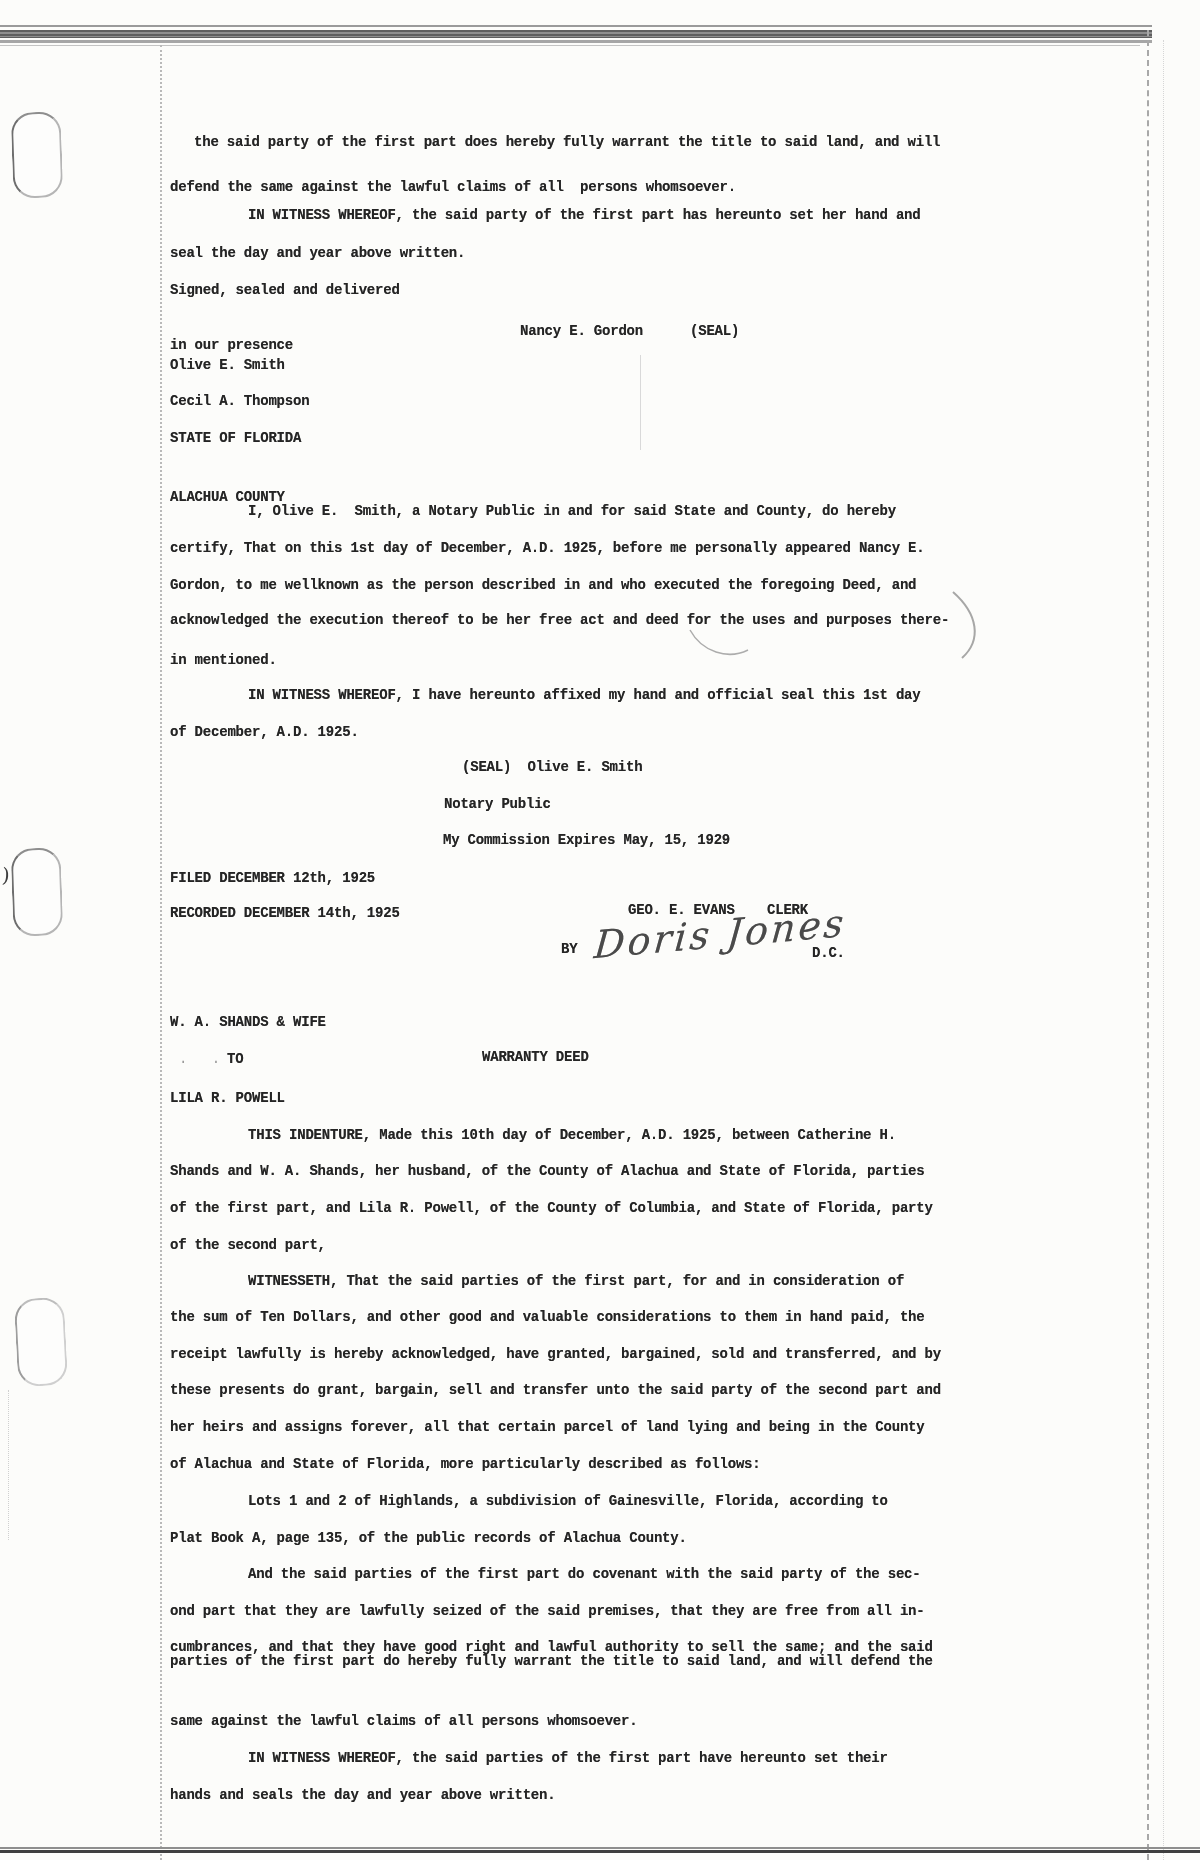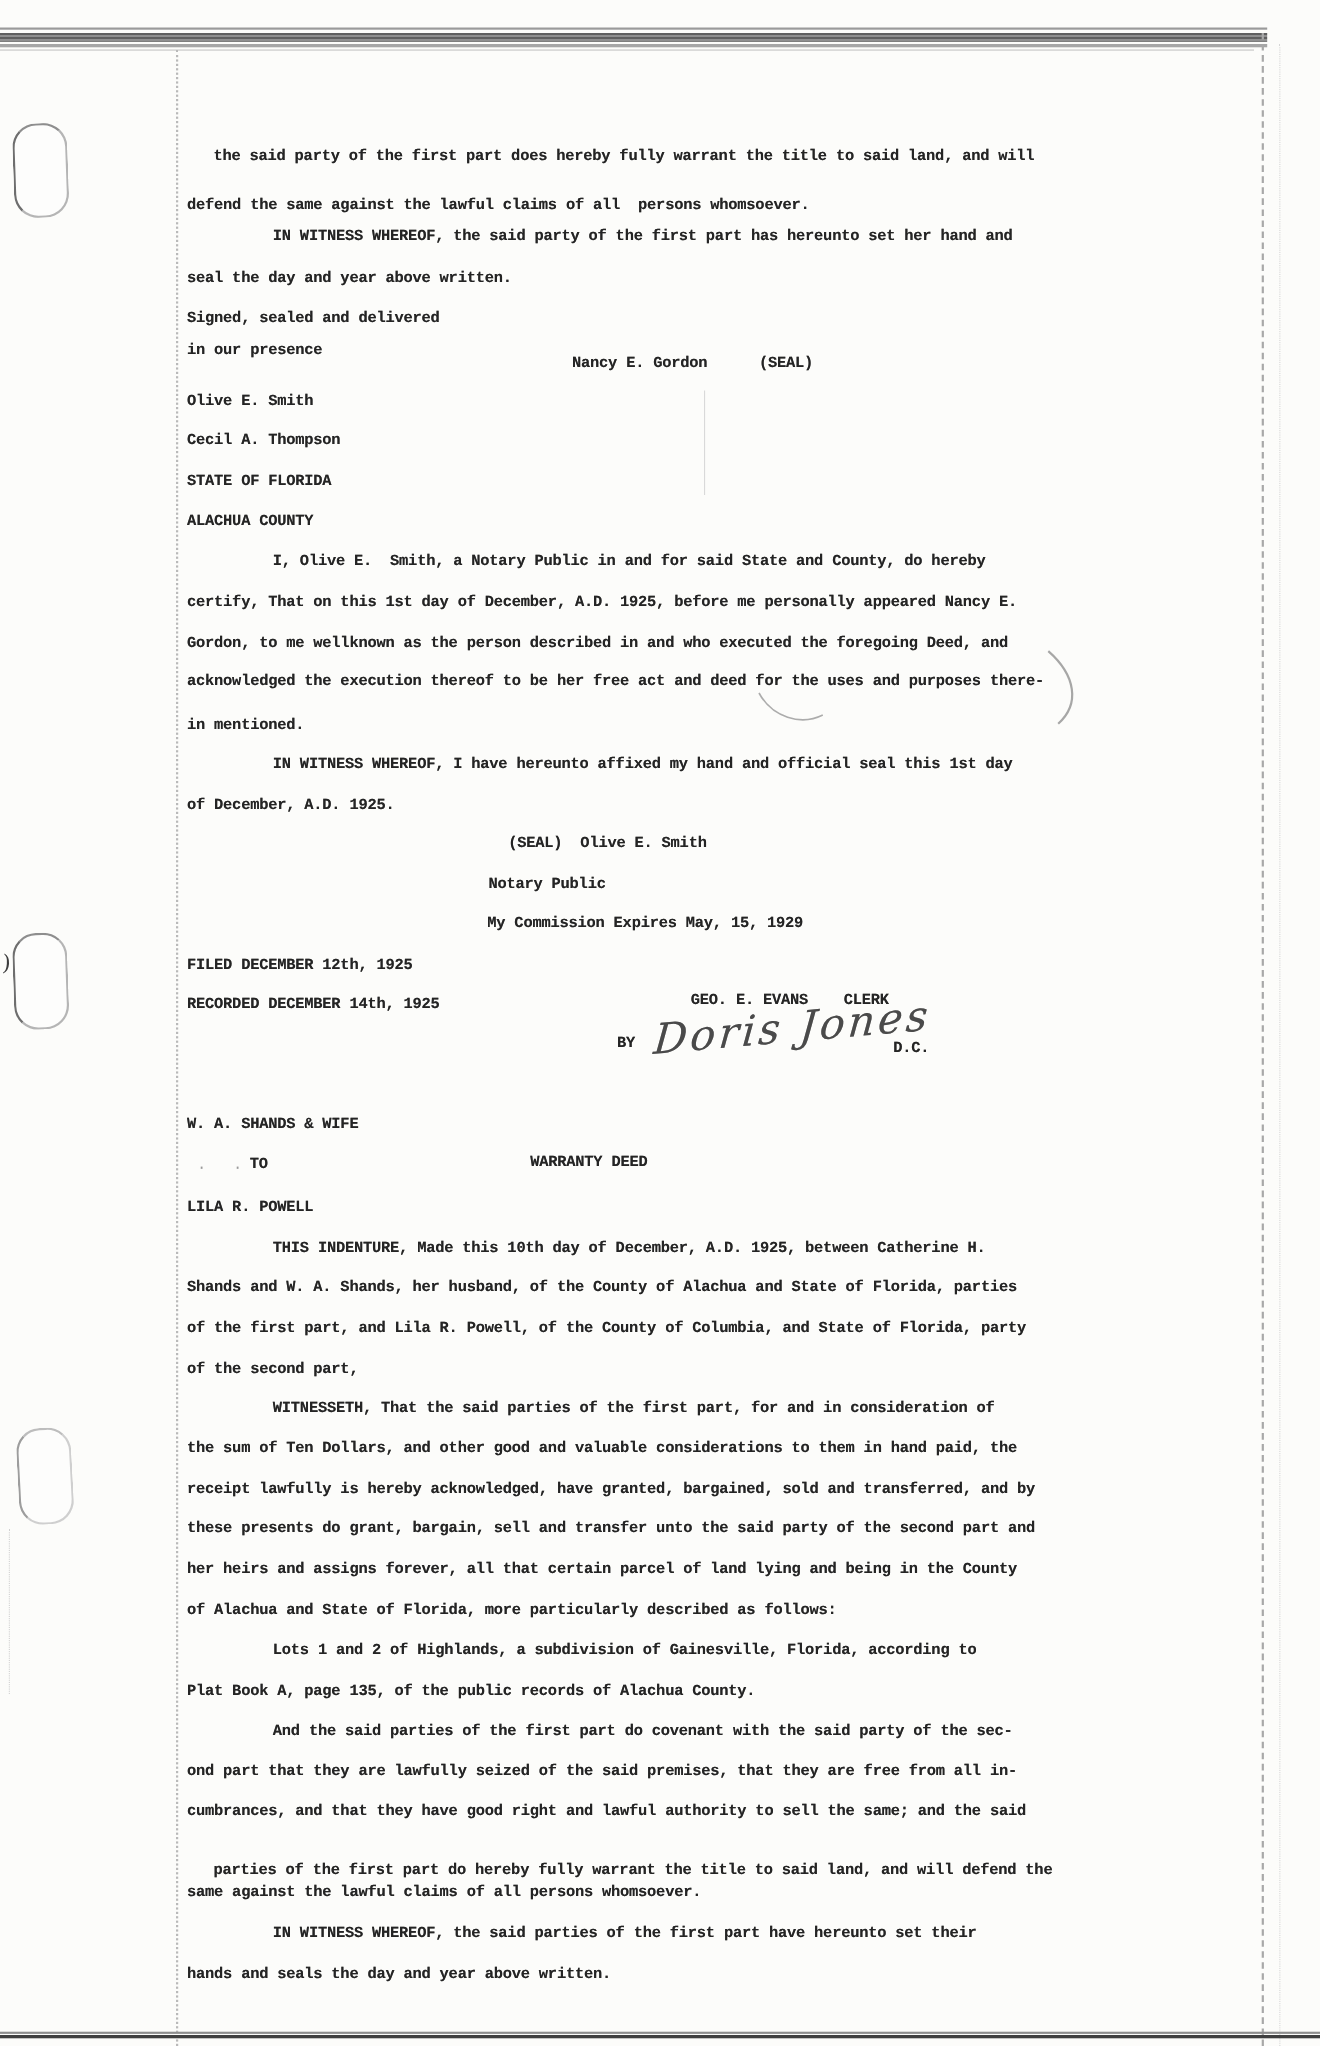--- a/index.html
+++ b/index.html
@@ -66,27 +66,27 @@
     <path d="M 690 630 C 702 652, 728 660, 748 650" fill="none" stroke="#8a8a8a" stroke-width="1.5" opacity="0.7"></path>
     <path d="M 953 592 C 978 614, 982 640, 962 658" fill="none" stroke="#7a7a7a" stroke-width="2" opacity="0.65"></path>
   </svg>
 
   <div id="typed-text-layer">
       <div class="line" style="left: 170px; top: 133px; margin-left: 24px;">the said party of the first part does hereby fully warrant the title to said land, and will</div>
       <div class="line" style="left: 170px; top: 178px; text-align: center;">defend the same against the lawful claims of all  persons whomsoever.</div>
       <div class="line" style="left: 248px; top: 206px;">IN WITNESS WHEREOF, the said party of the first part has hereunto set her hand and</div>
       <div class="line" style="left: 170px; top: 244px;">seal the day and year above written.</div>
       <div class="line" style="left: 170px; top: 281px;">Signed, sealed and delivered</div>
-      <div class="line" style="left: 170px; top: 310px; text-align: center;">in our presence</div>
+      <div class="line" style="left: 170px; top: 336px; text-align: center;">in our presence</div>
       <div class="line" style="left: 520px; top: 322px;">Nancy E. Gordon</div>
       <div class="line" style="left: 690px; top: 322px;">(SEAL)</div>
       <div class="line" style="left: 170px; top: 356px;">Olive E. Smith</div>
       <div class="line" style="left: 170px; top: 392px;">Cecil A. Thompson</div>
       <div class="line" style="left: 170px; top: 429px;">STATE OF FLORIDA</div>
-      <div class="line" style="left: 170px; top: 465px;">ALACHUA COUNTY</div>
+      <div class="line" style="left: 170px; top: 488px;">ALACHUA COUNTY</div>
       <div class="line" style="left: 248px; top: 502px;">I, Olive E.  Smith, a Notary Public in and for said State and County, do hereby</div>
       <div class="line" style="left: 170px; top: 539px;">certify, That on this 1st day of December, A.D. 1925, before me personally appeared Nancy E.</div>
       <div class="line" style="left: 170px; top: 576px;">Gordon, to me wellknown as the person described in and who executed the foregoing Deed, and</div>
       <div class="line" style="left: 170px; top: 611px;">acknowledged the execution thereof to be her free act and deed for the uses and purposes there-</div>
       <div class="line" style="left: 170px; top: 651px;">in mentioned.</div>
       <div class="line" style="left: 248px; top: 686px;">IN WITNESS WHEREOF, I have hereunto affixed my hand and official seal this 1st day</div>
       <div class="line" style="left: 170px; top: 723px;">of December, A.D. 1925.</div>
       <div class="line" style="left: 462px; top: 758px;">(SEAL)  Olive E. Smith</div>
       <div class="line" style="left: 444px; top: 795px;">Notary Public</div>
       <div class="line" style="left: 443px; top: 831px;">My Commission Expires May, 15, 1929</div>
@@ -109,21 +109,21 @@
       <div class="line" style="left: 170px; top: 1308px;">the sum of Ten Dollars, and other good and valuable considerations to them in hand paid, the</div>
       <div class="line" style="left: 170px; top: 1345px;">receipt lawfully is hereby acknowledged, have granted, bargained, sold and transferred, and by</div>
       <div class="line" style="left: 170px; top: 1381px;">these presents do grant, bargain, sell and transfer unto the said party of the second part and</div>
       <div class="line" style="left: 170px; top: 1418px;">her heirs and assigns forever, all that certain parcel of land lying and being in the County</div>
       <div class="line" style="left: 170px; top: 1455px;">of Alachua and State of Florida, more particularly described as follows:</div>
       <div class="line" style="left: 248px; top: 1492px;">Lots 1 and 2 of Highlands, a subdivision of Gainesville, Florida, according to</div>
       <div class="line" style="left: 170px; top: 1529px;">Plat Book A, page 135, of the public records of Alachua County.</div>
       <div class="line" style="left: 248px; top: 1565px;">And the said parties of the first part do covenant with the said party of the sec-</div>
       <div class="line" style="left: 170px; top: 1602px;">ond part that they are lawfully seized of the said premises, that they are free from all in-</div>
       <div class="line" style="left: 170px; top: 1638px;">cumbrances, and that they have good right and lawful authority to sell the same; and the said</div>
-      <div class="line" style="left: 170px; top: 1692px; margin-left: 24px;">parties of the first part do hereby fully warrant the title to said land, and will defend the</div>
+      <div class="line" style="left: 170px; top: 1652px;">parties of the first part do hereby fully warrant the title to said land, and will defend the</div>
       <div class="line" style="left: 170px; top: 1712px;">same against the lawful claims of all persons whomsoever.</div>
       <div class="line" style="left: 248px; top: 1749px;">IN WITNESS WHEREOF, the said parties of the first part have hereunto set their</div>
       <div class="line" style="left: 170px; top: 1786px;">hands and seals the day and year above written.</div>
       <div class="line stray" style="left: 2px; top: 866px;">)</div>
     </div>
 
   <div class="sig" style="left:594px; top:912px;">Doris Jones</div>
 
   <div class="bottom-edge" style="top:1847px; height:2px; background:#8e8e8e;"></div>
   <div class="bottom-edge" style="top:1850px; height:3px; background:#3f3f3f;"></div>

